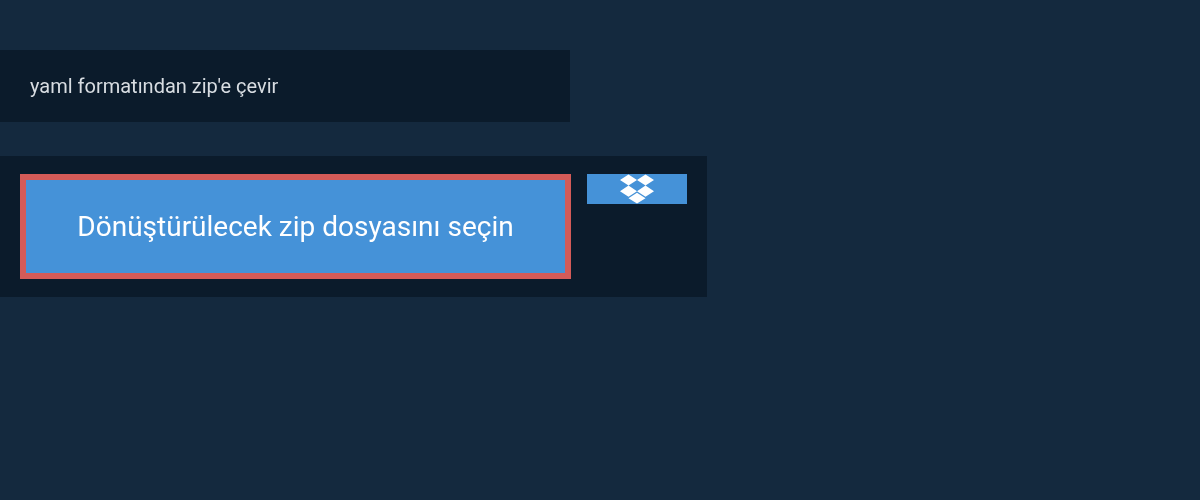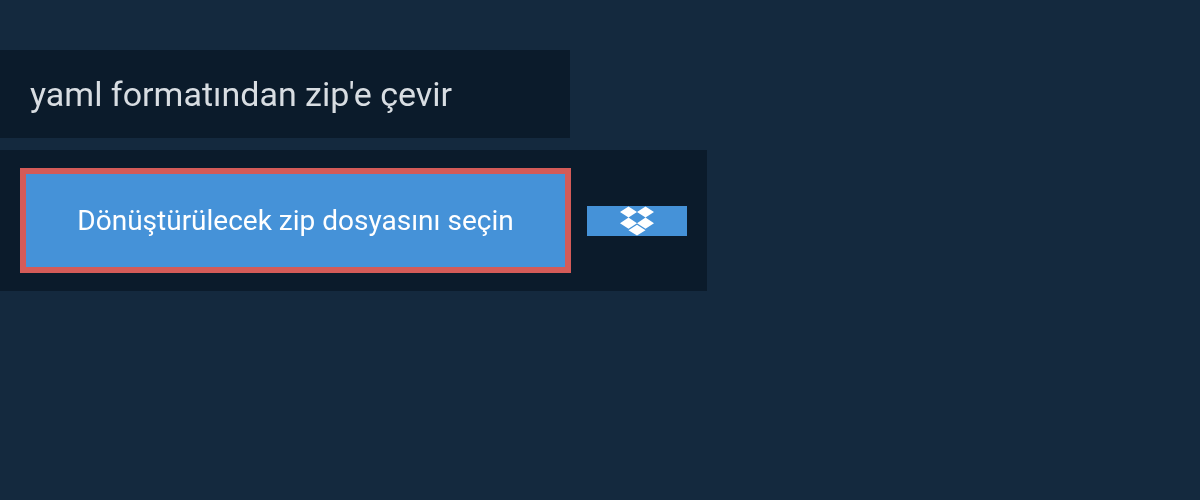--- a/index.html
+++ b/index.html
@@ -15,31 +15,31 @@
       overflow: hidden;
     }
     .header-bar {
       background-color: #0b1b2b;
       padding: 24px 30px;
       width: 570px;
       margin-top: 50px;
     }
     .header-title {
       color: #d8dde2;
-      font-size: 34px;
+      font-size: 20px;
       font-weight: 400;
     }
     .upload-panel {
       background-color: #0b1b2b;
-      margin-top: 12px;
+      margin-top: 34px;
       padding: 18px 20px;
       width: 707px;
       display: flex;
       gap: 16px;
-      align-items: center;
+      align-items: flex-start;
     }
     .select-file-button {
       flex: 1;
       background-color: #4592d8;
       border: 6px solid #d45b58;
       color: #ffffff;
       font-size: 28px;
       font-weight: 400;
       padding: 30px 20px;
       text-align: center;

